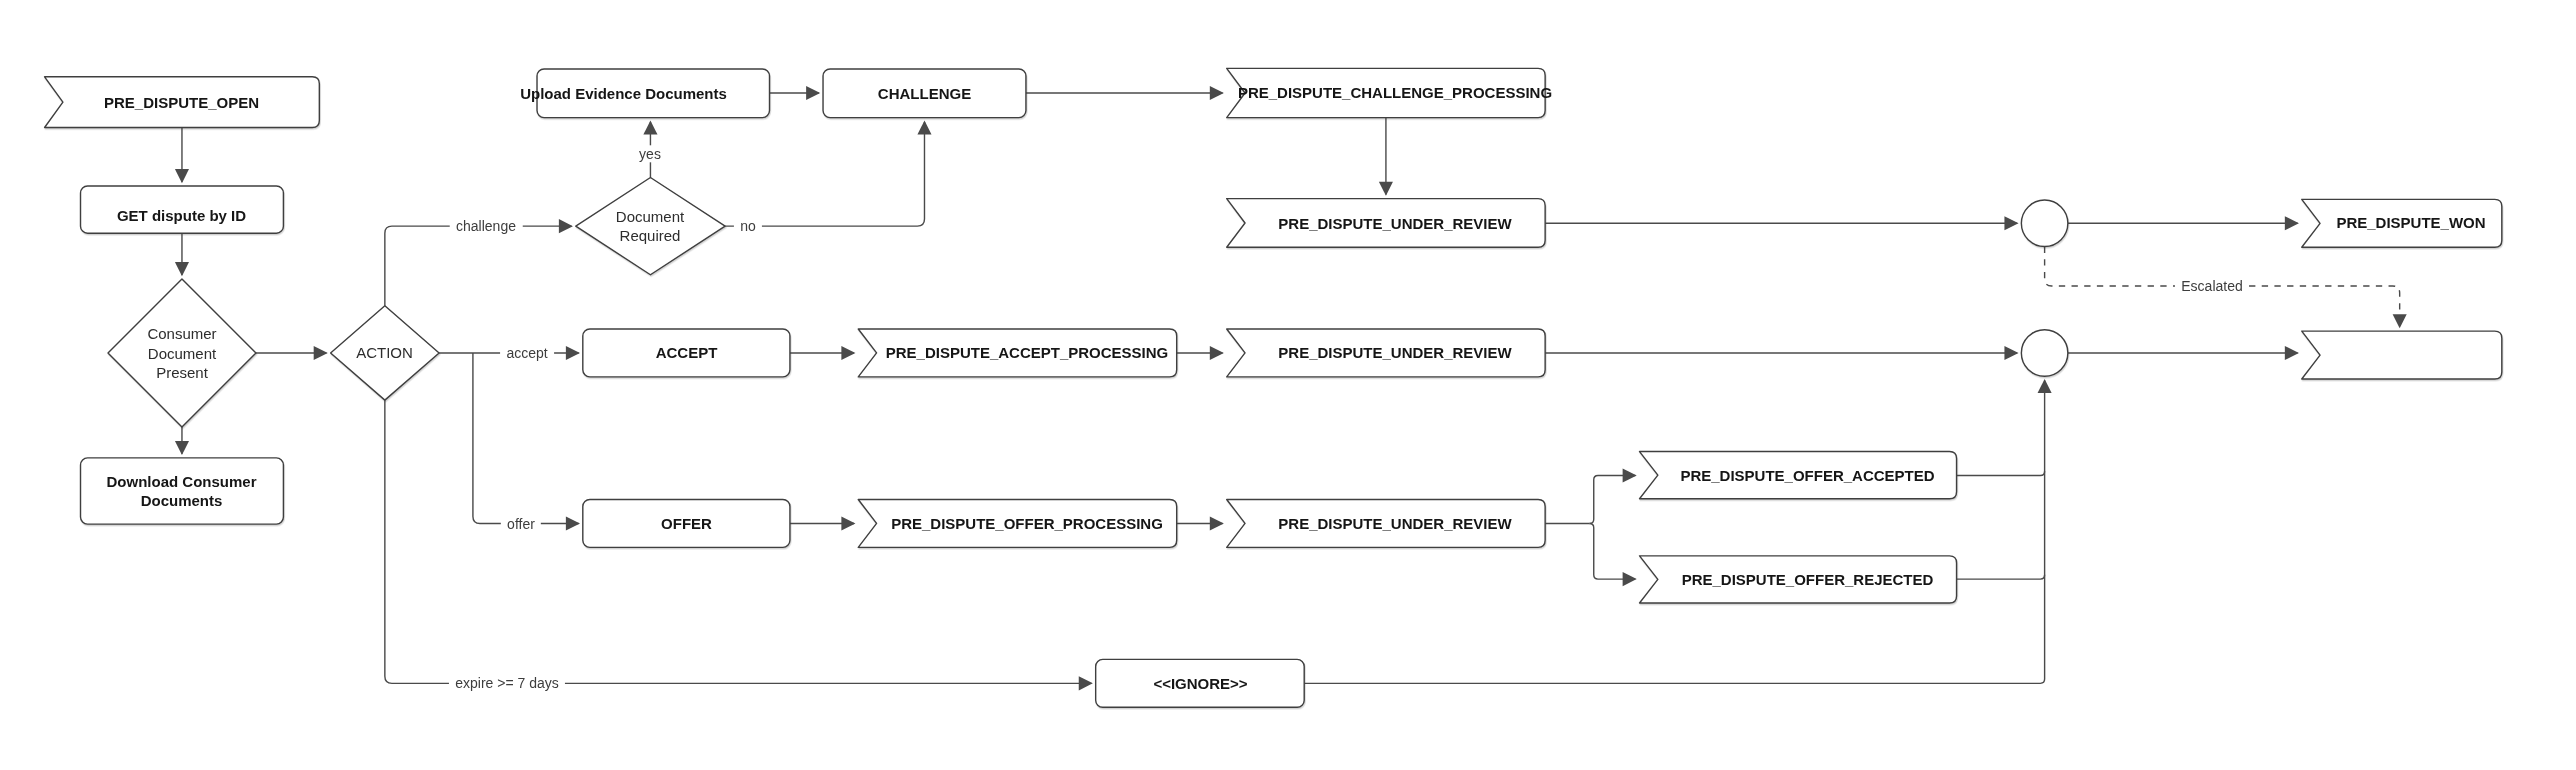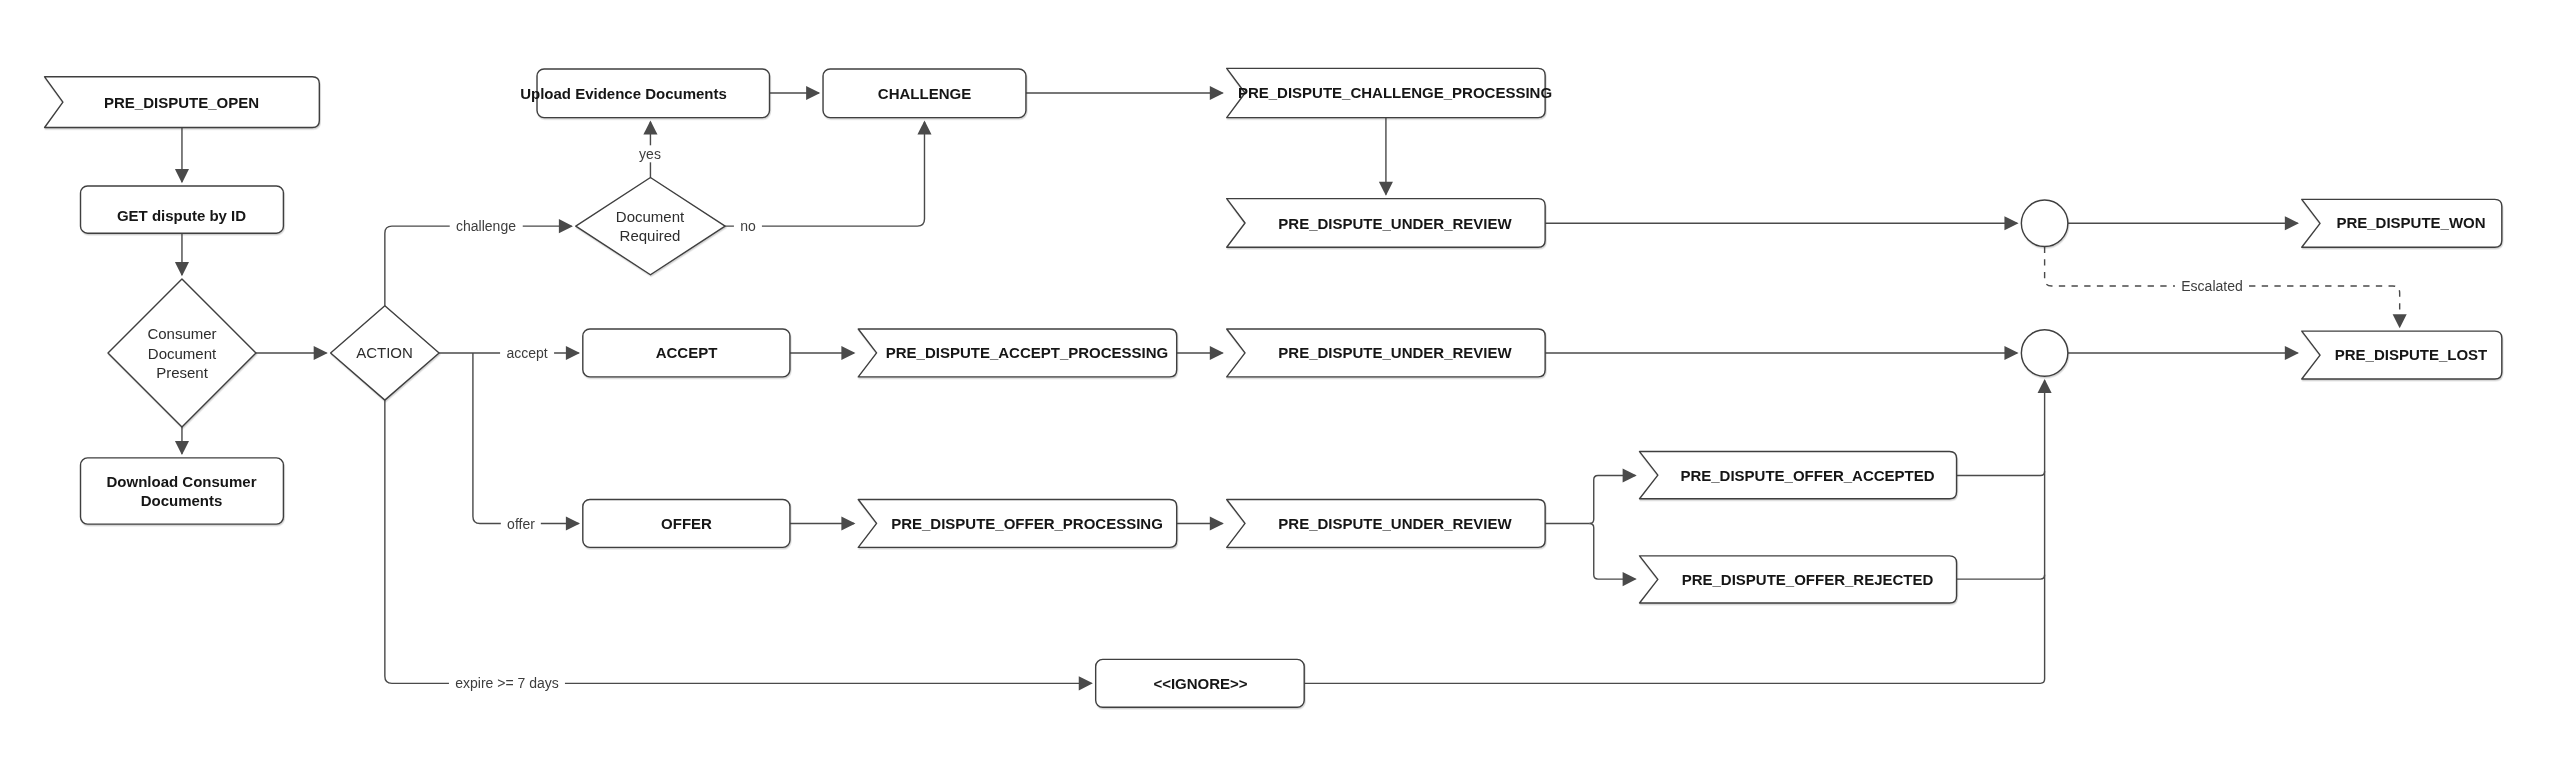--- a/index.html
+++ b/index.html
@@ -115,21 +115,20 @@
   <div class="node-label" style="left:583px;top:329px;width:207px;height:48px;">ACCEPT</div>
   <div class="node-label" style="left:877px;top:329px;width:300px;height:48px;">PRE_DISPUTE_ACCEPT_PROCESSING</div>
   <div class="node-label" style="left:1245px;top:329px;width:300px;height:48px;">PRE_DISPUTE_UNDER_REVIEW</div>
   <div class="node-label" style="left:583px;top:500px;width:207px;height:48px;">OFFER</div>
   <div class="node-label" style="left:877px;top:500px;width:300px;height:48px;">PRE_DISPUTE_OFFER_PROCESSING</div>
   <div class="node-label" style="left:1245px;top:500px;width:300px;height:48px;">PRE_DISPUTE_UNDER_REVIEW</div>
   <div class="node-label" style="left:1658px;top:556px;width:299px;height:47px;">PRE_DISPUTE_OFFER_REJECTED</div>
   <div class="node-label" style="left:1658px;top:452px;width:299px;height:47px;">PRE_DISPUTE_OFFER_ACCEPTED</div>
   <div class="node-label" style="left:1096px;top:660px;width:209px;height:48px;">&lt;&lt;IGNORE&gt;&gt;</div>
   <div class="node-label" style="left:2320px;top:199px;width:182px;height:48px;">PRE_DISPUTE_WON</div>
-  <div class="node-label" style="left:2320px;top:331px;width:182px;height:48px;">PRE_DISPUTE_LOST</div>
 
   <div class="edge-label" style="left:486px;top:226px;">challenge</div>
   <div class="edge-label" style="left:650px;top:154px;">yes</div>
   <div class="edge-label" style="left:748px;top:226px;">no</div>
   <div class="edge-label" style="left:527px;top:353px;">accept</div>
   <div class="edge-label" style="left:521px;top:524px;">offer</div>
   <div class="edge-label" style="left:507px;top:683px;">expire &gt;= 7 days</div>
   <div class="edge-label" style="left:2212px;top:286px;">Escalated</div>
 
 </div>

